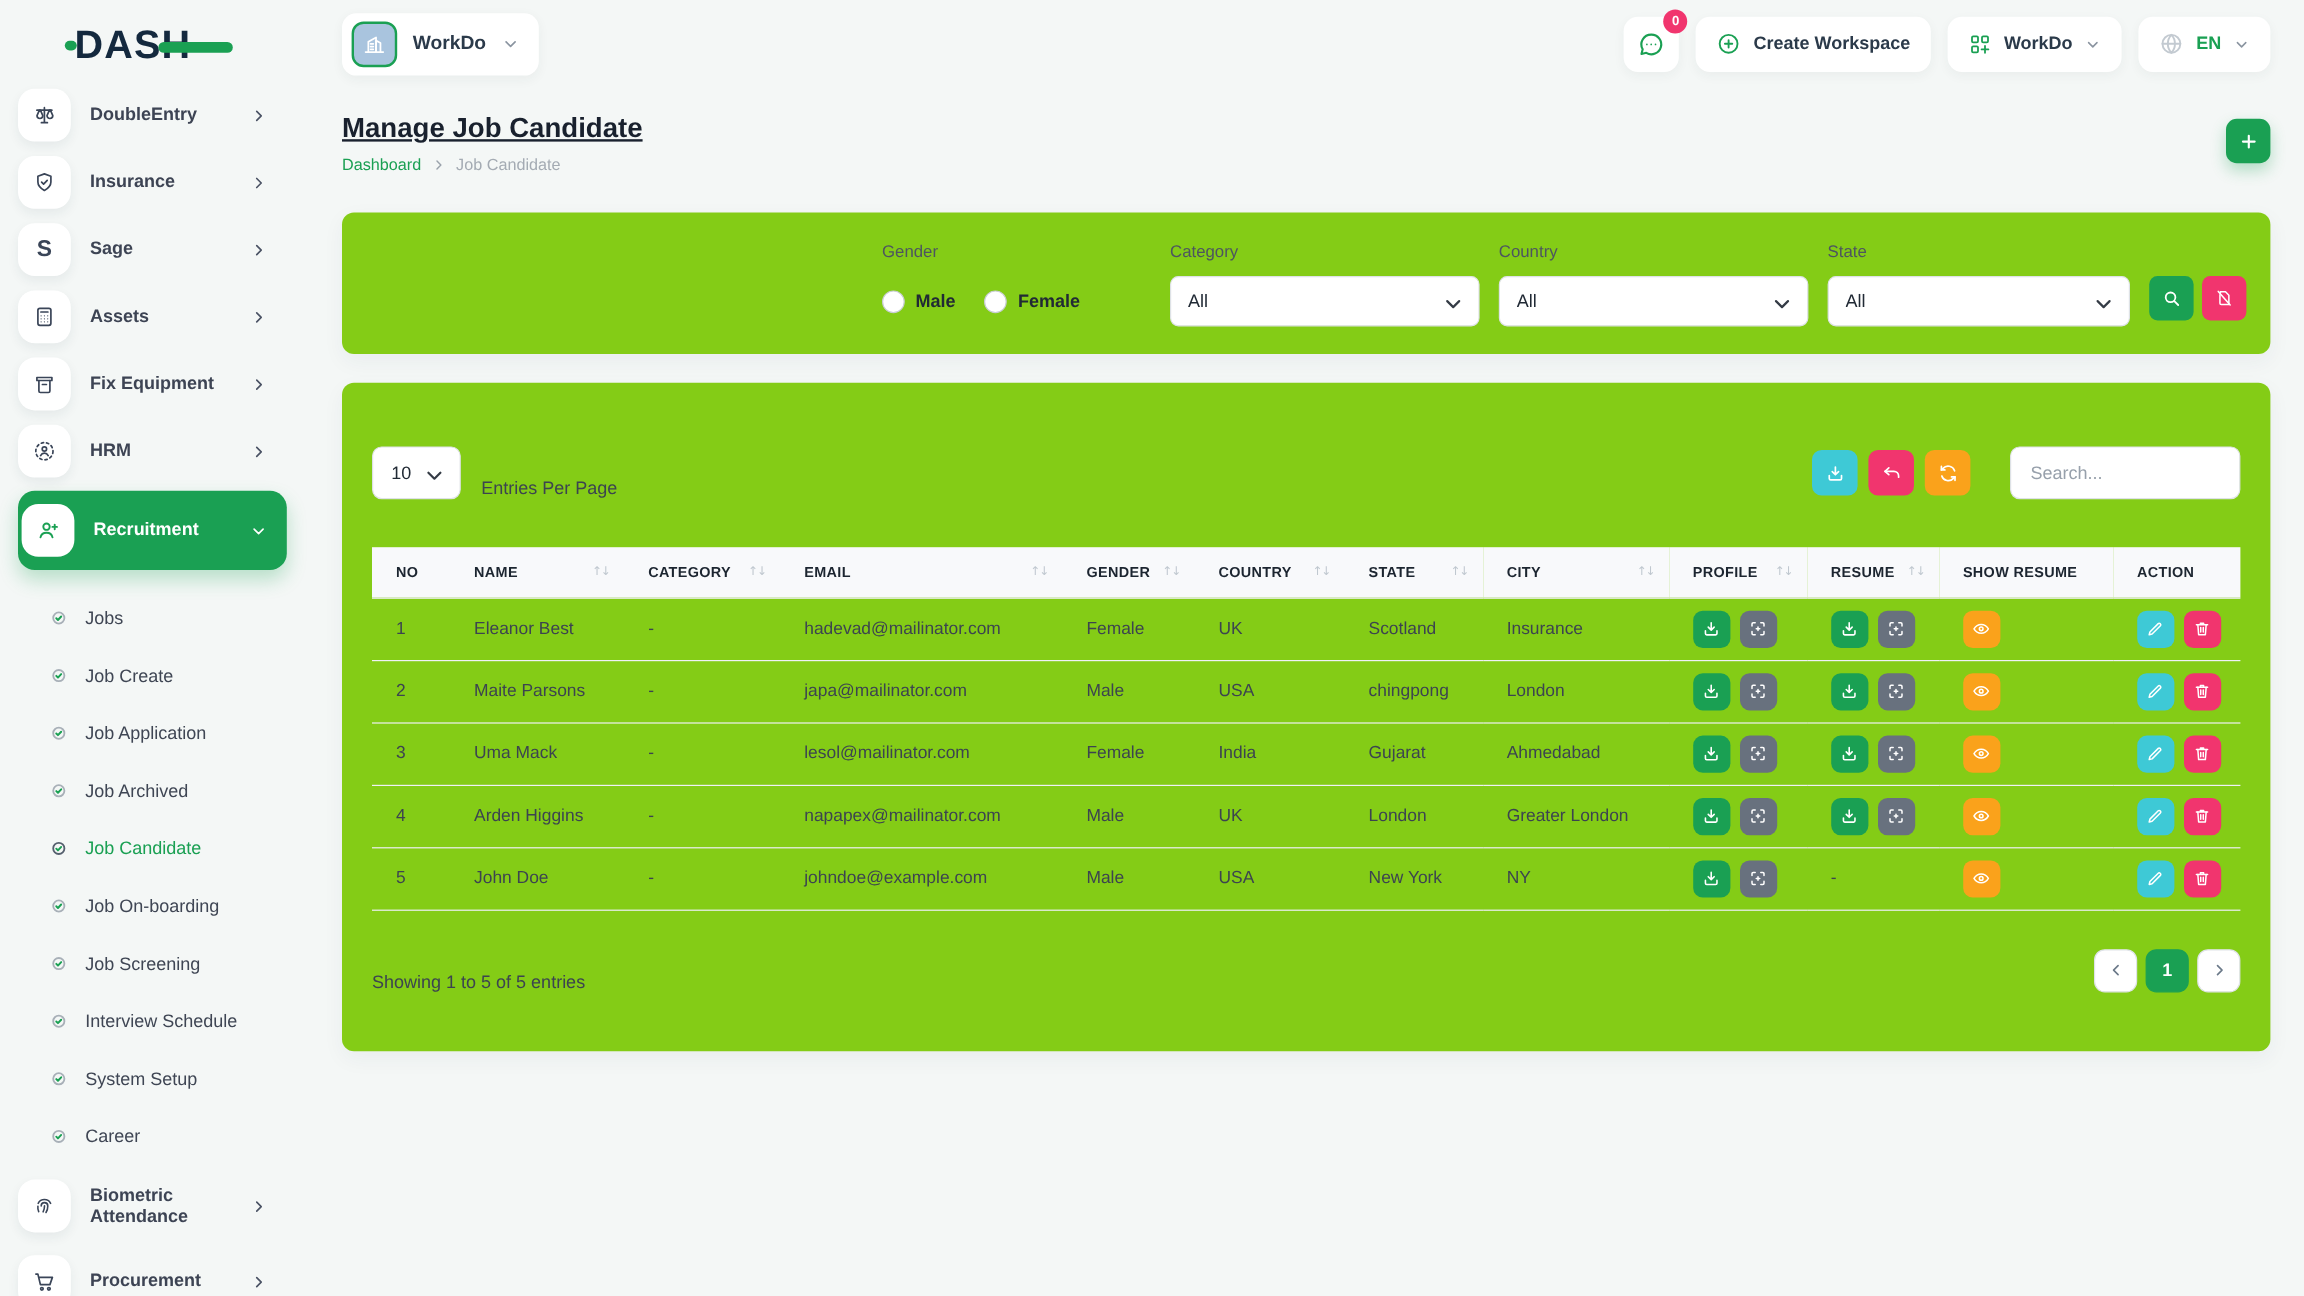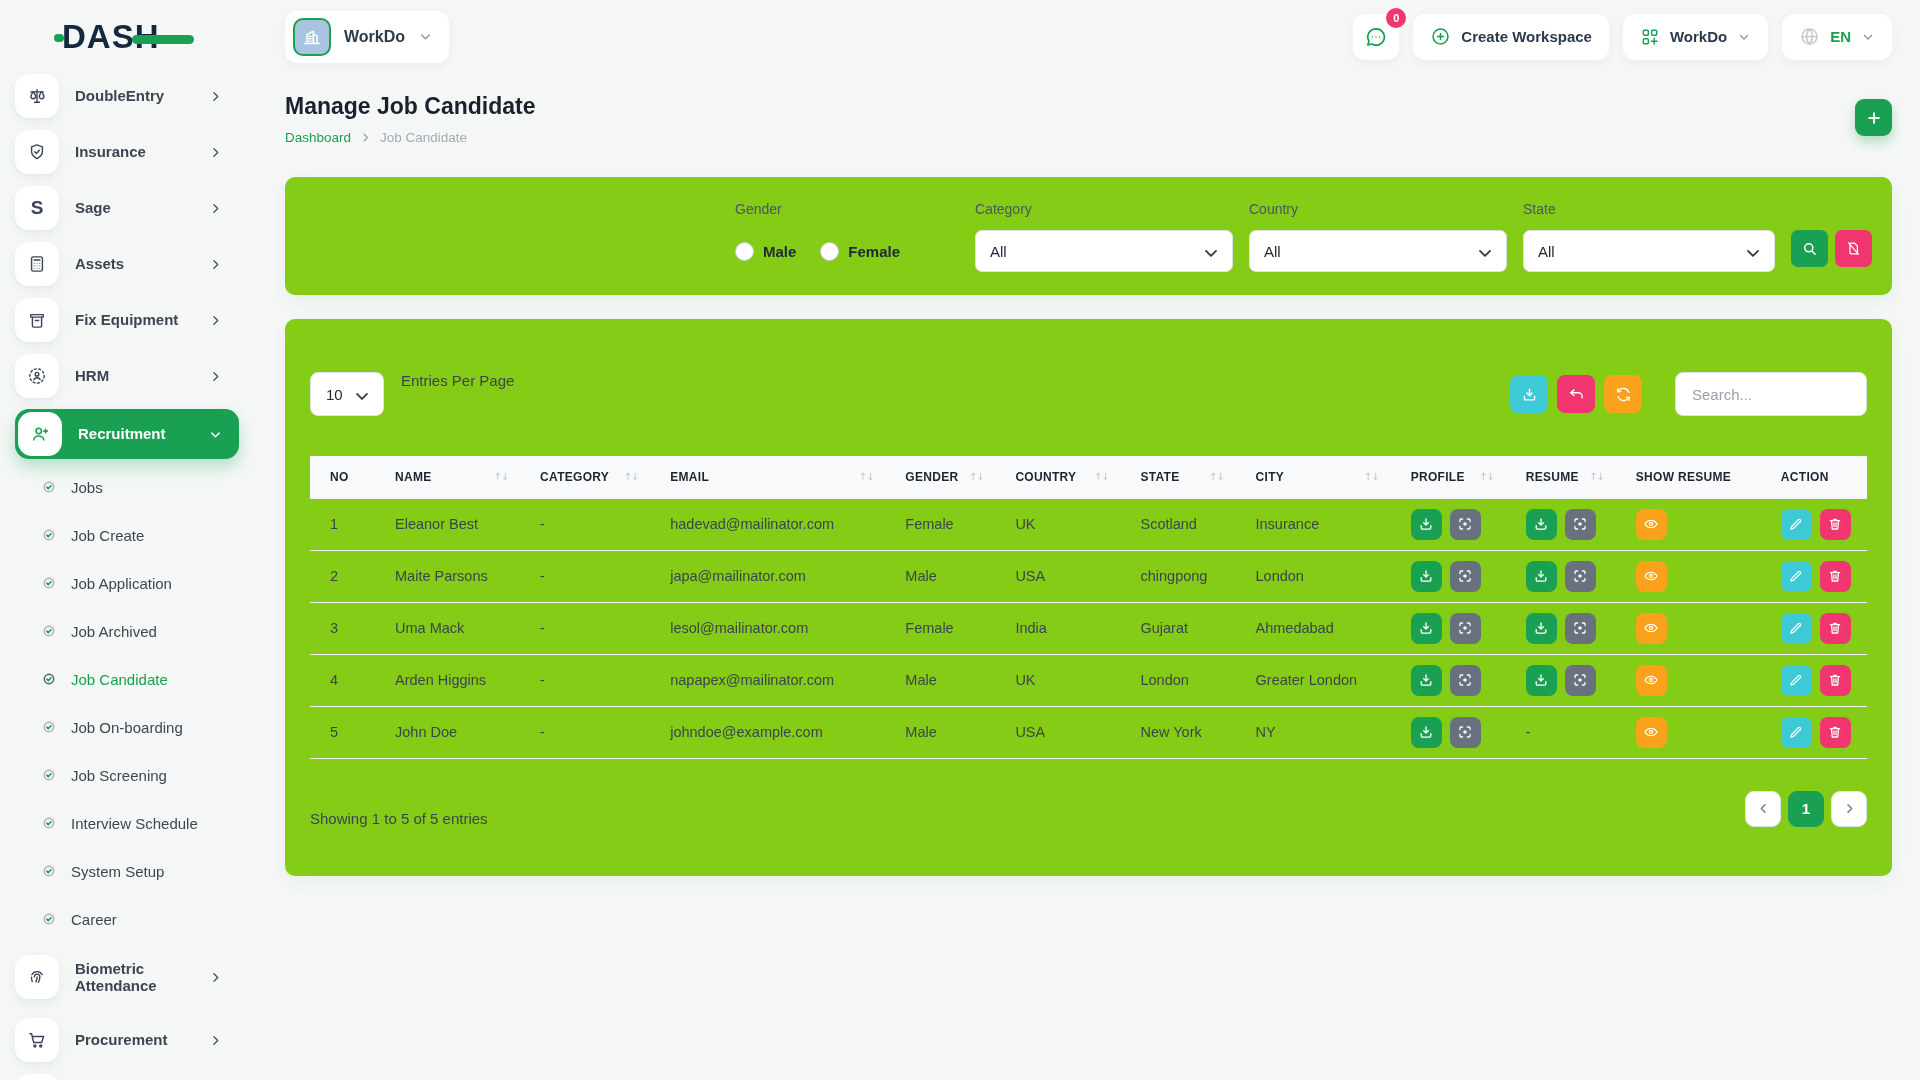--- a/index.html
+++ b/index.html
@@ -14,21 +14,21 @@
   .logo { position:relative; display:flex; align-items:center; }
   .logo-dot { position:absolute; left:-8px; top:16px; width:10px; height:8px; border-radius:4px; background:#1aa053; }
   .logo-text { font-size:33px; font-weight:800; letter-spacing:1px; color:#14293e; }
   .logo-bar { position:absolute; right:-34px; top:17px; width:62px; height:9px; border-radius:5px; background:#1aa053; }
   .nav { padding-left:15px; }
   .nav-item { display:flex; align-items:center; height:46px; margin-bottom:10px; width:224px; }
   .nav-tile { width:44px; height:44px; background:#fff; border-radius:14px; box-shadow:0 4px 10px rgba(33,50,66,.07);
               display:flex; align-items:center; justify-content:center; color:#3a4558; flex:none; }
   .nav-label { margin-left:16px; font-size:15px; font-weight:600; color:#3d4454; flex:1; line-height:1.15; }
   .nav-chev { color:#4a5264; margin-right:16px; }
-  .nav-item.active { background:#1aa053; border-radius:14px; height:50px; margin-bottom:4px;
+  .nav-item.active { background:#1aa053; border-radius:14px; height:66px; margin-bottom:16px;
                      box-shadow:0 8px 16px rgba(26,160,83,.28); padding-left:3px; }
   .nav-item.active .nav-tile { color:#1aa053; box-shadow:none; }
   .nav-item.active .nav-label { color:#fff; font-weight:700; }
   .nav-item.active .nav-chev { color:#fff; }
   .sub-item { display:flex; align-items:center; height:48px; padding-left:27px; font-size:15px; color:#3f4654; cursor:pointer; }
   .sub-item .bullet { margin-right:15px; display:flex; color:#a8b0b8; }
   .sub-item.active { color:#1aa053; }
   .sub-item.active .bullet { color:#55606e; }
   .sage-glyph { font-size:19px; font-weight:600; color:#3a4558; }
 
@@ -46,21 +46,21 @@
   .chat-btn { position:relative; width:46px; height:46px; border-radius:12px; background:#fff;
               box-shadow:0 3px 10px rgba(33,50,66,.05); display:flex; align-items:center; justify-content:center; color:#1aa053; }
   .badge { position:absolute; top:-6px; right:-7px; min-width:20px; height:20px; padding:0 5px; border-radius:10px;
            background:#f1356e; color:#fff; font-size:11px; font-weight:700; display:flex; align-items:center; justify-content:center; }
   .top-btn { height:46px; padding:0 17px; gap:10px; font-size:15px; font-weight:600; color:#2b3a4a; cursor:pointer; }
   .green-ic { color:#1aa053; }
   .globe-ic { color:#c3cad1; }
   .lang { color:#1aa053; font-weight:700; font-size:15px;text-align:center; }
 
   .page-head { margin-top:20px; display:flex; align-items:flex-start; }
-  .page-title { font-size:23px; font-weight:700; color:#19212e; }
+  .page-title { font-size:23px; font-weight:700; color:#19212e;text-decoration:underline; }
   .breadcrumb { margin-top:10px; display:flex; align-items:center; gap:8px; font-size:13.5px; }
   .crumb-link { color:#1aa053; text-decoration:none; cursor:pointer; }
   .crumb-sep { color:#9aa2ab; }
   .crumb-cur { color:#a4abb3; }
   .add-btn { margin-left:auto; margin-top:6px; width:37px; height:37px; border-radius:9px; background:#1aa053; color:#fff;
              display:flex; align-items:center; justify-content:center; box-shadow:0 6px 12px rgba(26,160,83,.3); }
 
   .card { background:#84cc16; border-radius:10px; box-shadow:0 6px 18px rgba(40,60,70,.05); }
 
   
@@ -82,21 +82,21 @@
   .filter-btns { display:flex; gap:7px; margin-top:29px; }
   .sq-btn { width:37px; height:37px; border-radius:7px; display:flex; align-items:center; justify-content:center; color:#fff; }
   .bg-green { background:#1aa053; }
   .bg-pink { background:#f1356e; }
   .bg-teal { background:#3ec9d6; }
   .bg-orange { background:#faa21b; }
   .bg-gray { background:#68717e; }
 
   
   .table-card { margin-top:24px; padding:25px; }
-  .controls-row { margin-top:28px; display:flex; align-items:flex-start; }
+  .controls-row { margin-top:28px; display:flex; align-items:flex-end; }
   .epp-wrap { width:74px; }
   .epp-wrap select { font-size:15px; }
   .epp-wrap .select-wrap select { height:44px; border-radius:8px; padding:0 26px 0 15px; }
   .epp-label { margin-left:17px; font-size:15px; color:#3c4450; }
   .tools { margin-left:auto; display:flex; gap:9px; align-items:center; }
   .tool-btn { width:38px; height:38px; border-radius:8px; display:flex; align-items:center; justify-content:center; color:#fff; }
   .search { margin-left:24px; width:192px; height:44px; border:1px solid #dee2e6; border-radius:8px;
             padding:0 16px; font-size:15px; color:#212a35; outline:none; background:#fff; }
   .search::placeholder { color:#97a0ab; }
 

